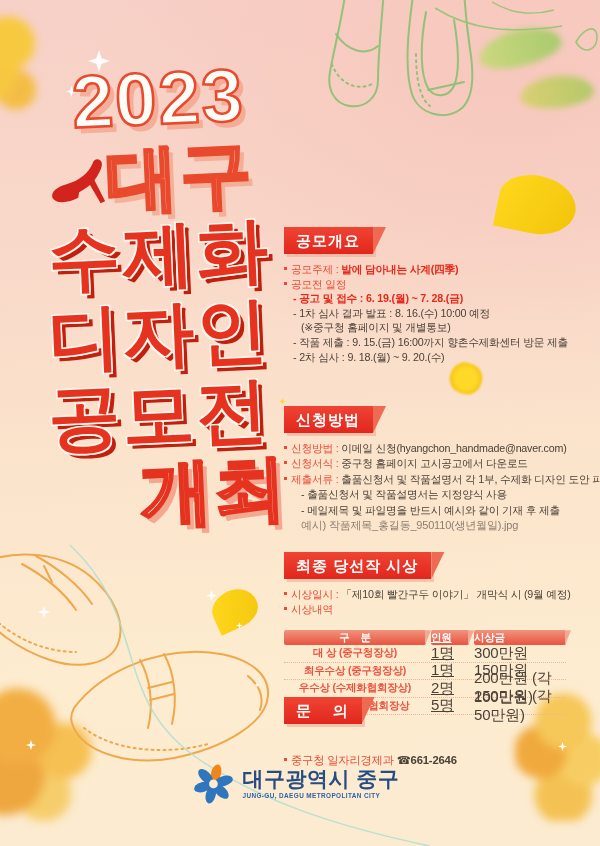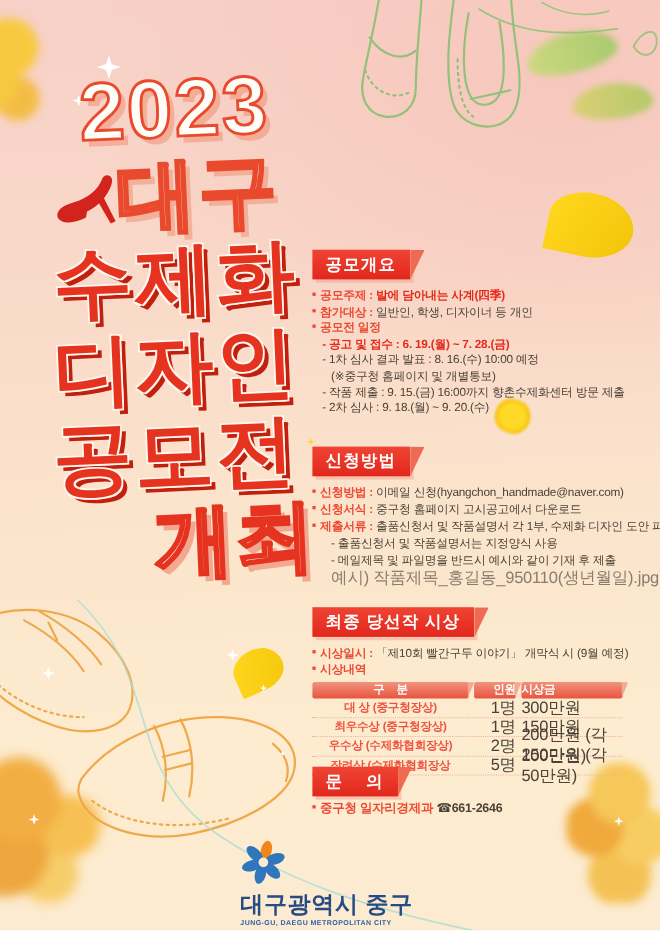--- a/index.html
+++ b/index.html
@@ -64,43 +64,43 @@
   .badge{position:relative;display:inline-block;background:linear-gradient(180deg,#ef4433,#e2271d);
      color:#fff;font-weight:bold;font-size:15px;line-height:1;padding:6px 13px 6px 12px;
      letter-spacing:1px;box-shadow:3px 3px 0 rgba(242,166,146,.55);}
   .badge::after{content:"";position:absolute;left:100%;top:0;width:13px;height:100%;
      background:#ef6a52;clip-path:polygon(0 0,100% 0,0 100%);}
   .body{margin-top:8px;}
   .ln{margin:0;line-height:14.6px;white-space:nowrap;}
   .sec-apply .ln{line-height:15.4px;}
   .ln.top::before{content:"";display:inline-block;width:3px;height:3px;background:#ee4a33;
      margin:0 4px 3px 0;}
-  .lab{color:#ee4a33;font-weight:bold;text-align:right;}
+  .lab{color:#ee4a33;font-weight:normal;text-align:right;}
   .val{color:#4b4137;}
   .hot{color:#e6291a;font-weight:bold;}
   .sub{padding-left:9px;}
   .note{padding-left:17px;}
-  .ex{padding-left:17px;font-size:15px;color:#8a7d6f;line-height:13px;}
-  
-  .award-table{margin-top:4px;width:282px;}
+  .ex{padding-left:17px;font-size:11px;color:#8a7d6f;line-height:13px;}
+  
+  .award-table{margin-top:14px;width:282px;}
   .tr{display:flex;gap:5px;align-items:center;}
   .tr.data{border-bottom:1px dotted #edb39e;height:16.5px;}
   .c1{width:142px;text-align:center;}
-  .c2{width:38px;text-align:right;}
+  .c2{width:38px;text-align:left;text-decoration:underline;}
   .c3{width:92px;text-align:left;}
   .th{position:relative;background:linear-gradient(180deg,#f0937e,#e9543f);color:#fff;
      font-weight:bold;font-size:10.5px;line-height:15px;height:15px;border-radius:2px;}
   .th::after{content:"";position:absolute;right:-5px;top:0;width:6px;height:100%;
      background:#f3a892;clip-path:polygon(0 0,100% 0,0 100%);}
   .td1{color:#ef5340;font-weight:bold;font-size:10.5px;}
   .td{color:#4b4137;font-size:15px;}
   
-  .contact-line{margin-top:4px;font-size:11.3px;white-space:nowrap;}
+  .contact-line{margin-top:29px;font-size:11.3px;white-space:nowrap;}
   .logo{position:absolute;left:50%;top:762px;transform:translateX(-52%);display:flex;
-     align-items:flex-start;gap:8px;z-index:5;flex-direction:column;}
+     align-items:center;gap:8px;z-index:5;}
   .logo-text .nm{font-size:21px;font-weight:900;color:#274c83;letter-spacing:0.5px;line-height:1;}
   .logo-text .en{font-size:6.4px;font-weight:bold;color:#2d62a8;letter-spacing:0.4px;margin-top:3px;}
 </style>
 </head>
 <body>
 
 <div class="poster">
 
   <div class="decor blur-flower-tl"></div>
   <div class="decor blur-flower-bl"></div>
@@ -170,21 +170,20 @@
   <div class="t t-outline" style="left:106px;top:140px;font-size:72px">대구</div>
   <div class="t t-red" style="left:48px;top:218px;font-size:72px">수제화</div>
   <div class="t t-red" style="left:48px;top:298px;font-size:72px">디자인</div>
   <div class="t t-red" style="left:48px;top:378px;font-size:72px">공모전</div>
   <div class="t t-outline-red" style="left:140px;top:454px;font-size:72px">개최</div>
 
   <div class="sec sec-overview" style="top:227px">
     <span class="badge">공모개요</span>
     <div class="body">
       <p class="ln top"><span class="lab">공모주제 : </span><span class="hot">발에 담아내는 사계(四季)</span></p>
-      <p class="ln top"><span class="lab">참가대상 : </span><span class="val">일반인, 학생, 디자이너 등 개인</span></p>
       <p class="ln top"><span class="lab">공모전 일정</span></p>
       <p class="ln sub hot">- 공고 및 접수 : 6. 19.(월) ~ 7. 28.(금)</p>
       <p class="ln sub">- 1차 심사 결과 발표 : 8. 16.(수) 10:00 예정</p>
       <p class="ln note">(※중구청 홈페이지 및 개별통보)</p>
       <p class="ln sub">- 작품 제출 : 9. 15.(금) 16:00까지 향촌수제화센터 방문 제출</p>
       <p class="ln sub">- 2차 심사 : 9. 18.(월) ~ 9. 20.(수)</p>
     </div>
   </div>
 
   <div class="sec sec-apply" style="top:406px">

